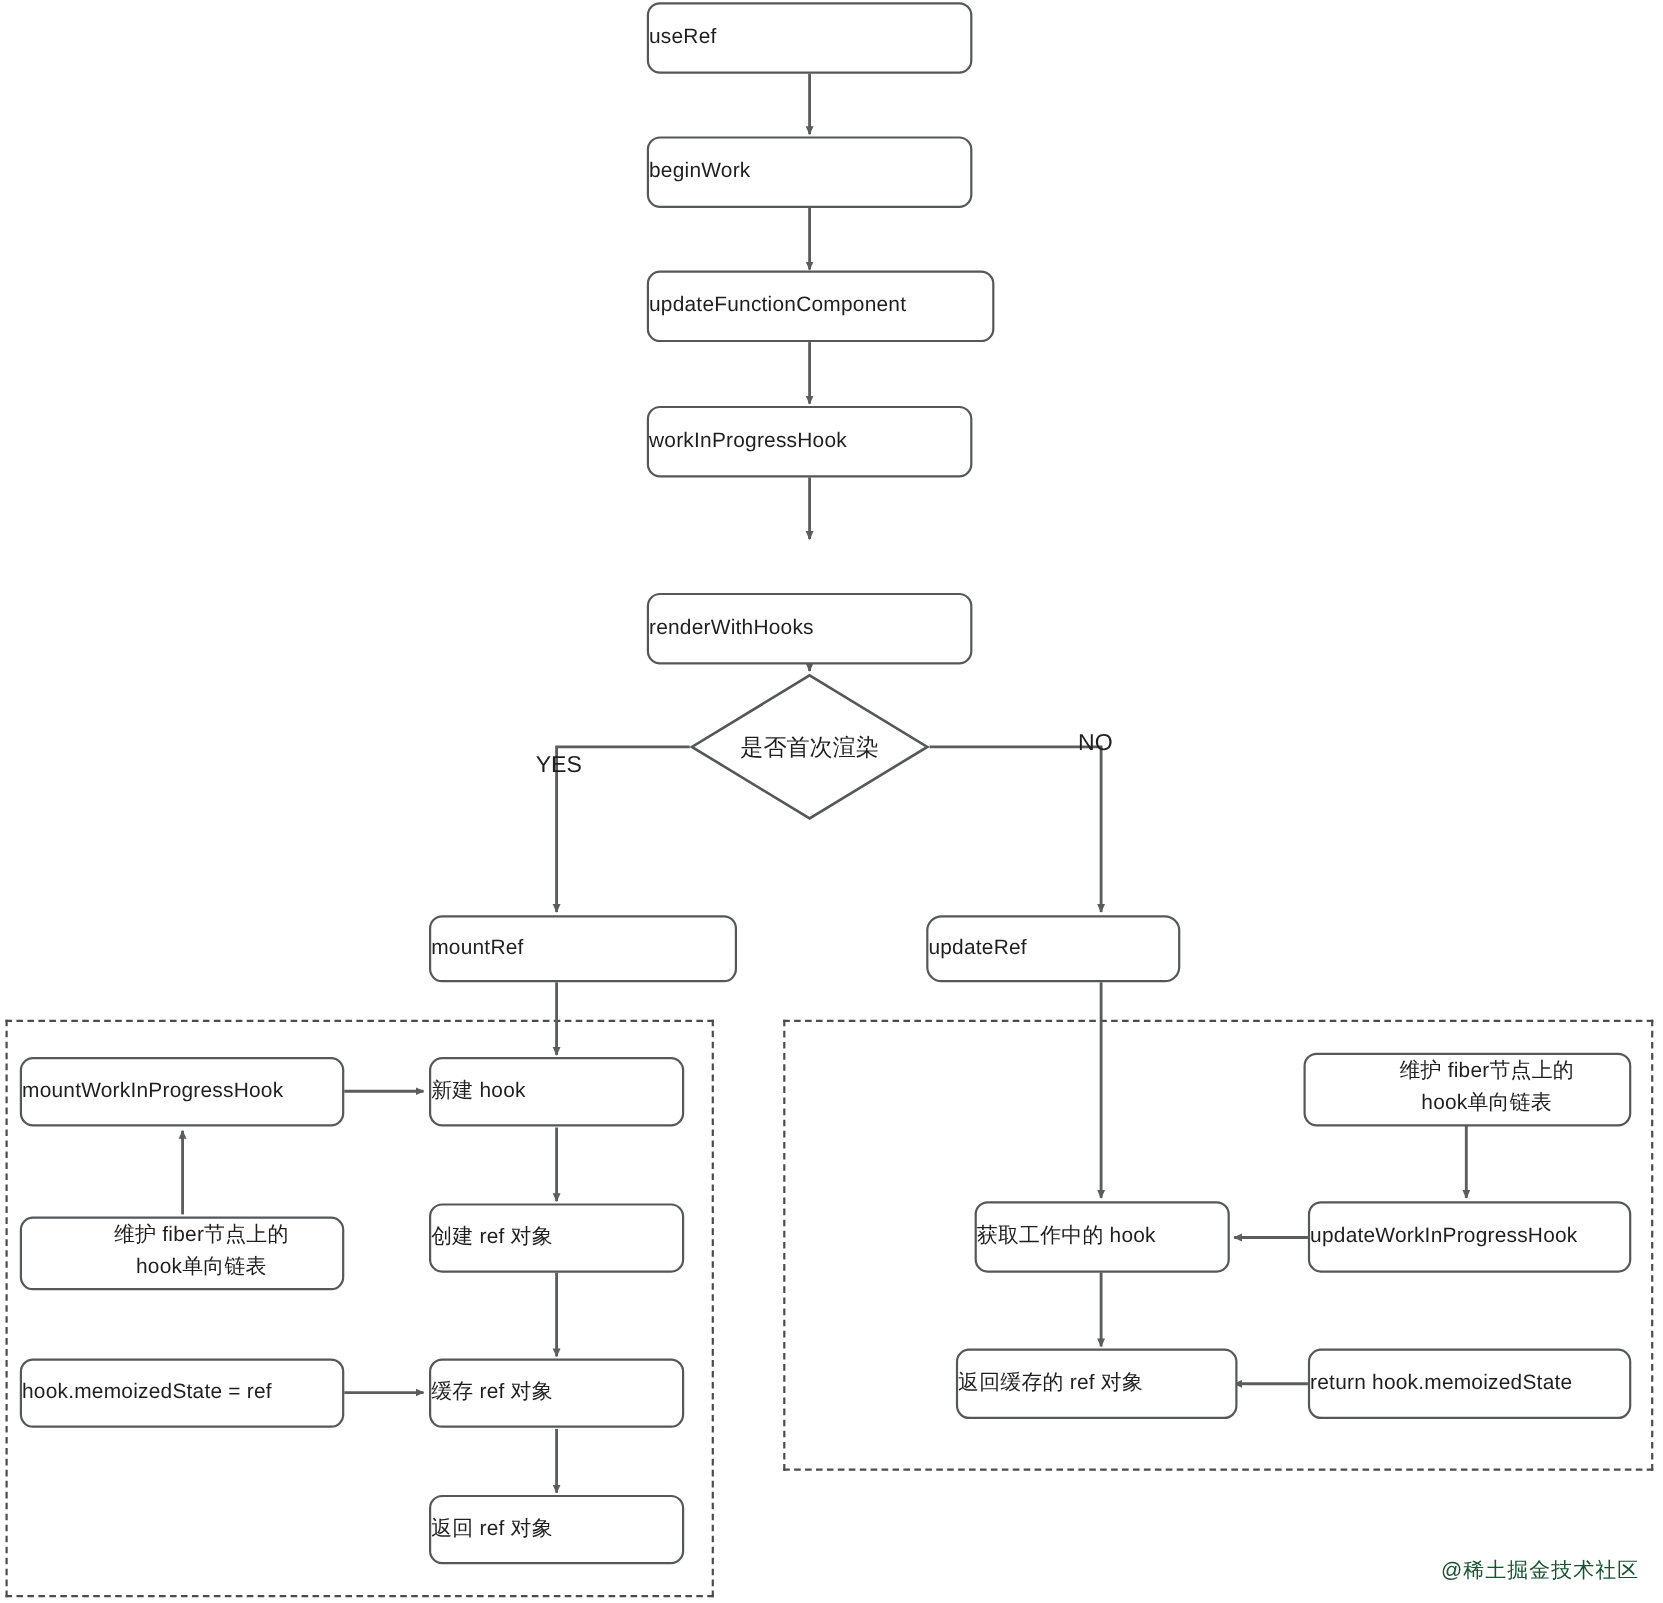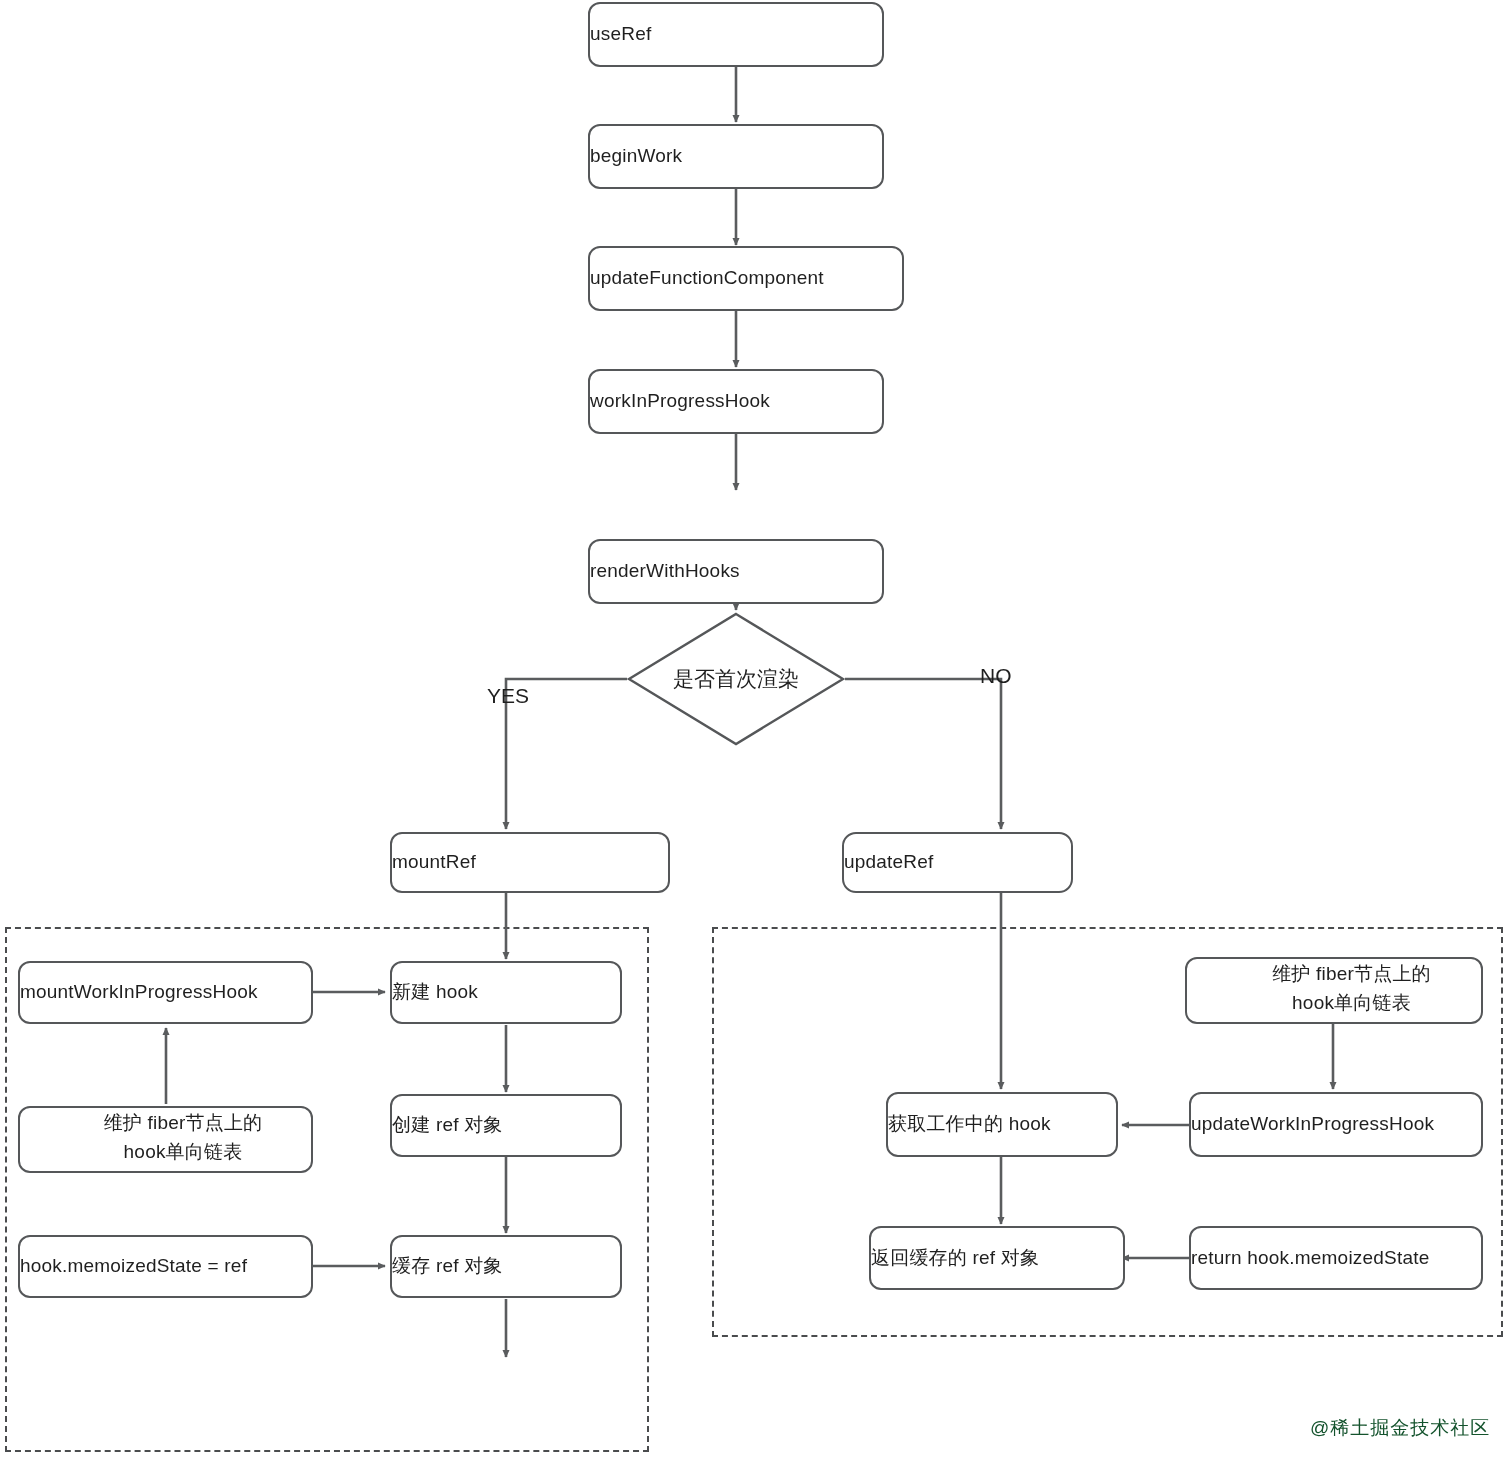--- a/index.html
+++ b/index.html
@@ -193,20 +193,23 @@
   </div>
 
   <div class="node" style="left:18px; top:1235px; width:295px; height:63px;">
     <span>hook.memoizedState = ref</span>
   </div>
 
   <div class="node" style="left:390px; top:1235px; width:232px; height:63px;">
     <span>缓存 ref 对象</span>
   </div>
 
+  <div class="node" style="left:390px; top:1359px; width:232px; height:63px;">
+    <span>返回 ref 对象</span>
+  </div>
 
   <div class="node two-line" style="left:1185px; top:957px; width:298px; height:67px;">
     <span class="ln">维护 fiber节点上的</span>
     <span class="ln">hook单向链表</span>
   </div>
 
   <div class="node" style="left:1189px; top:1092px; width:294px; height:65px;">
     <span>updateWorkInProgressHook</span>
   </div>
 

